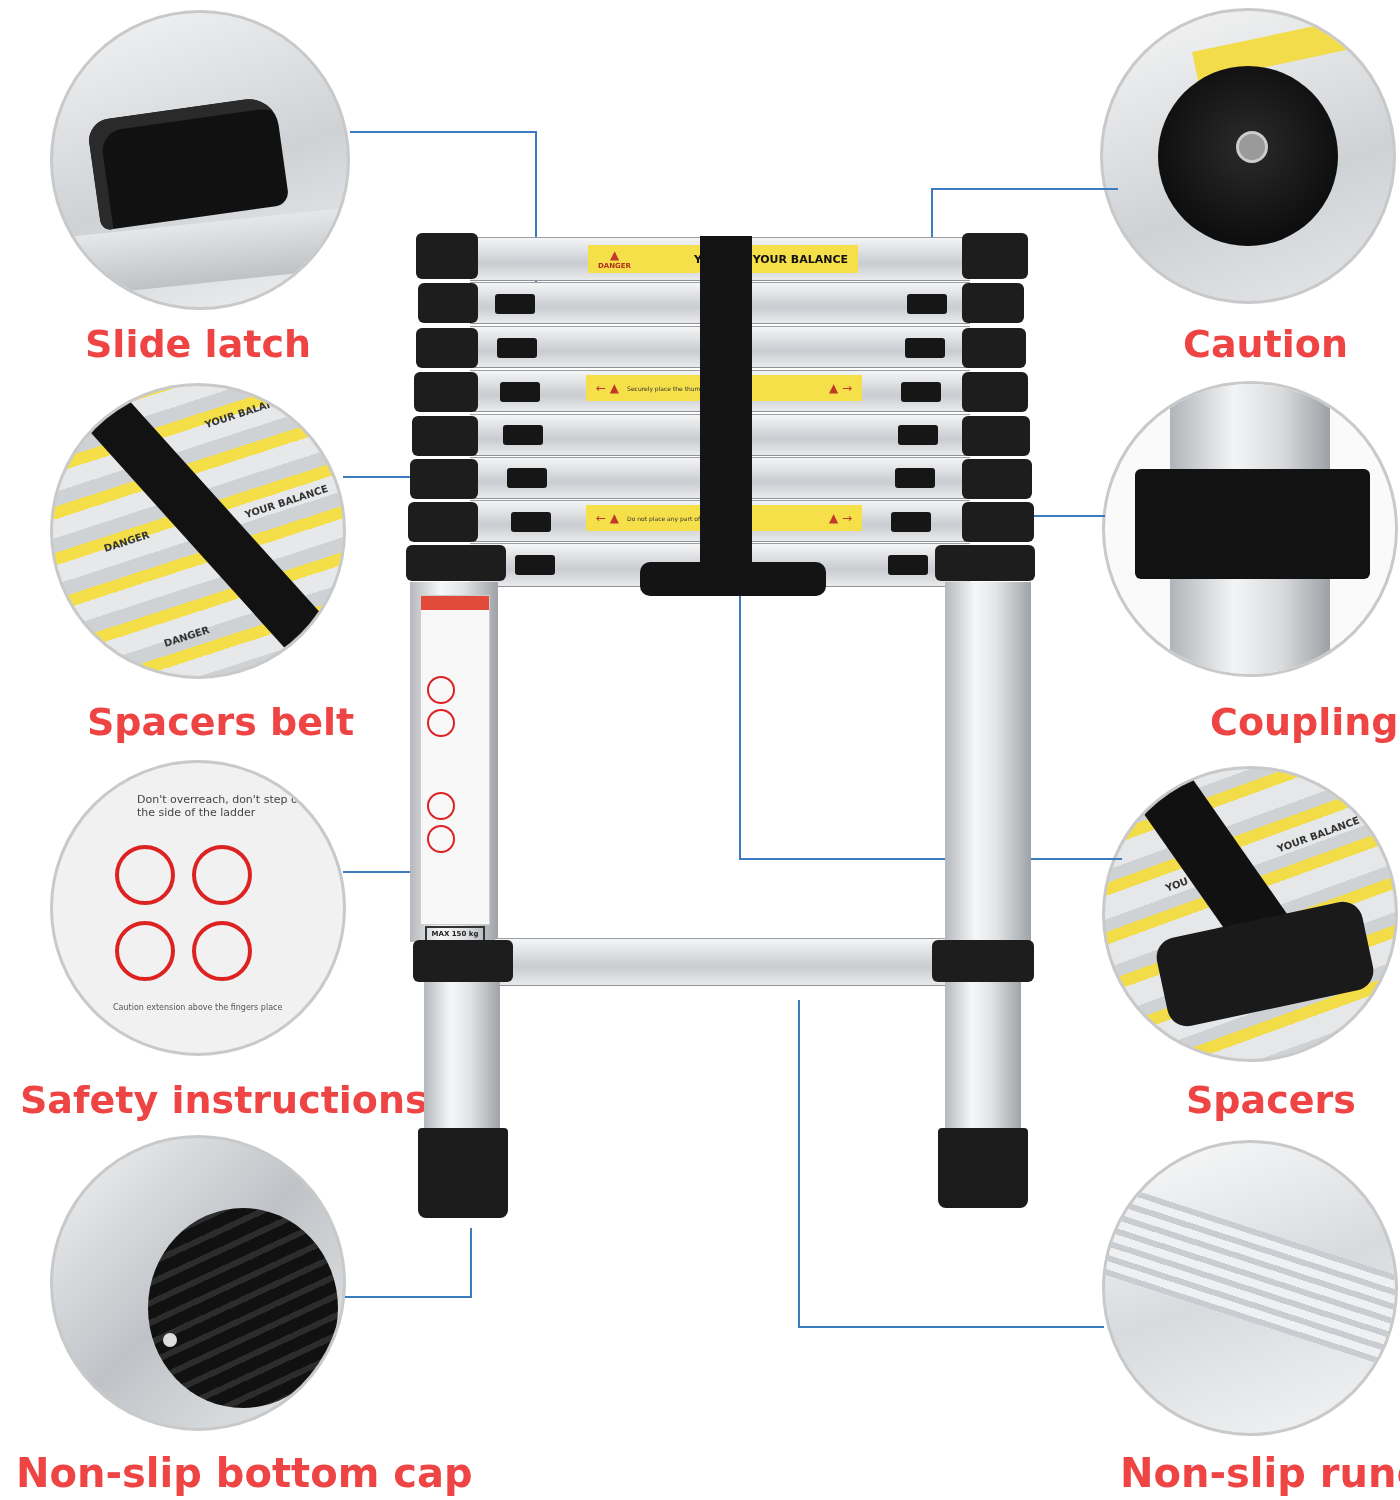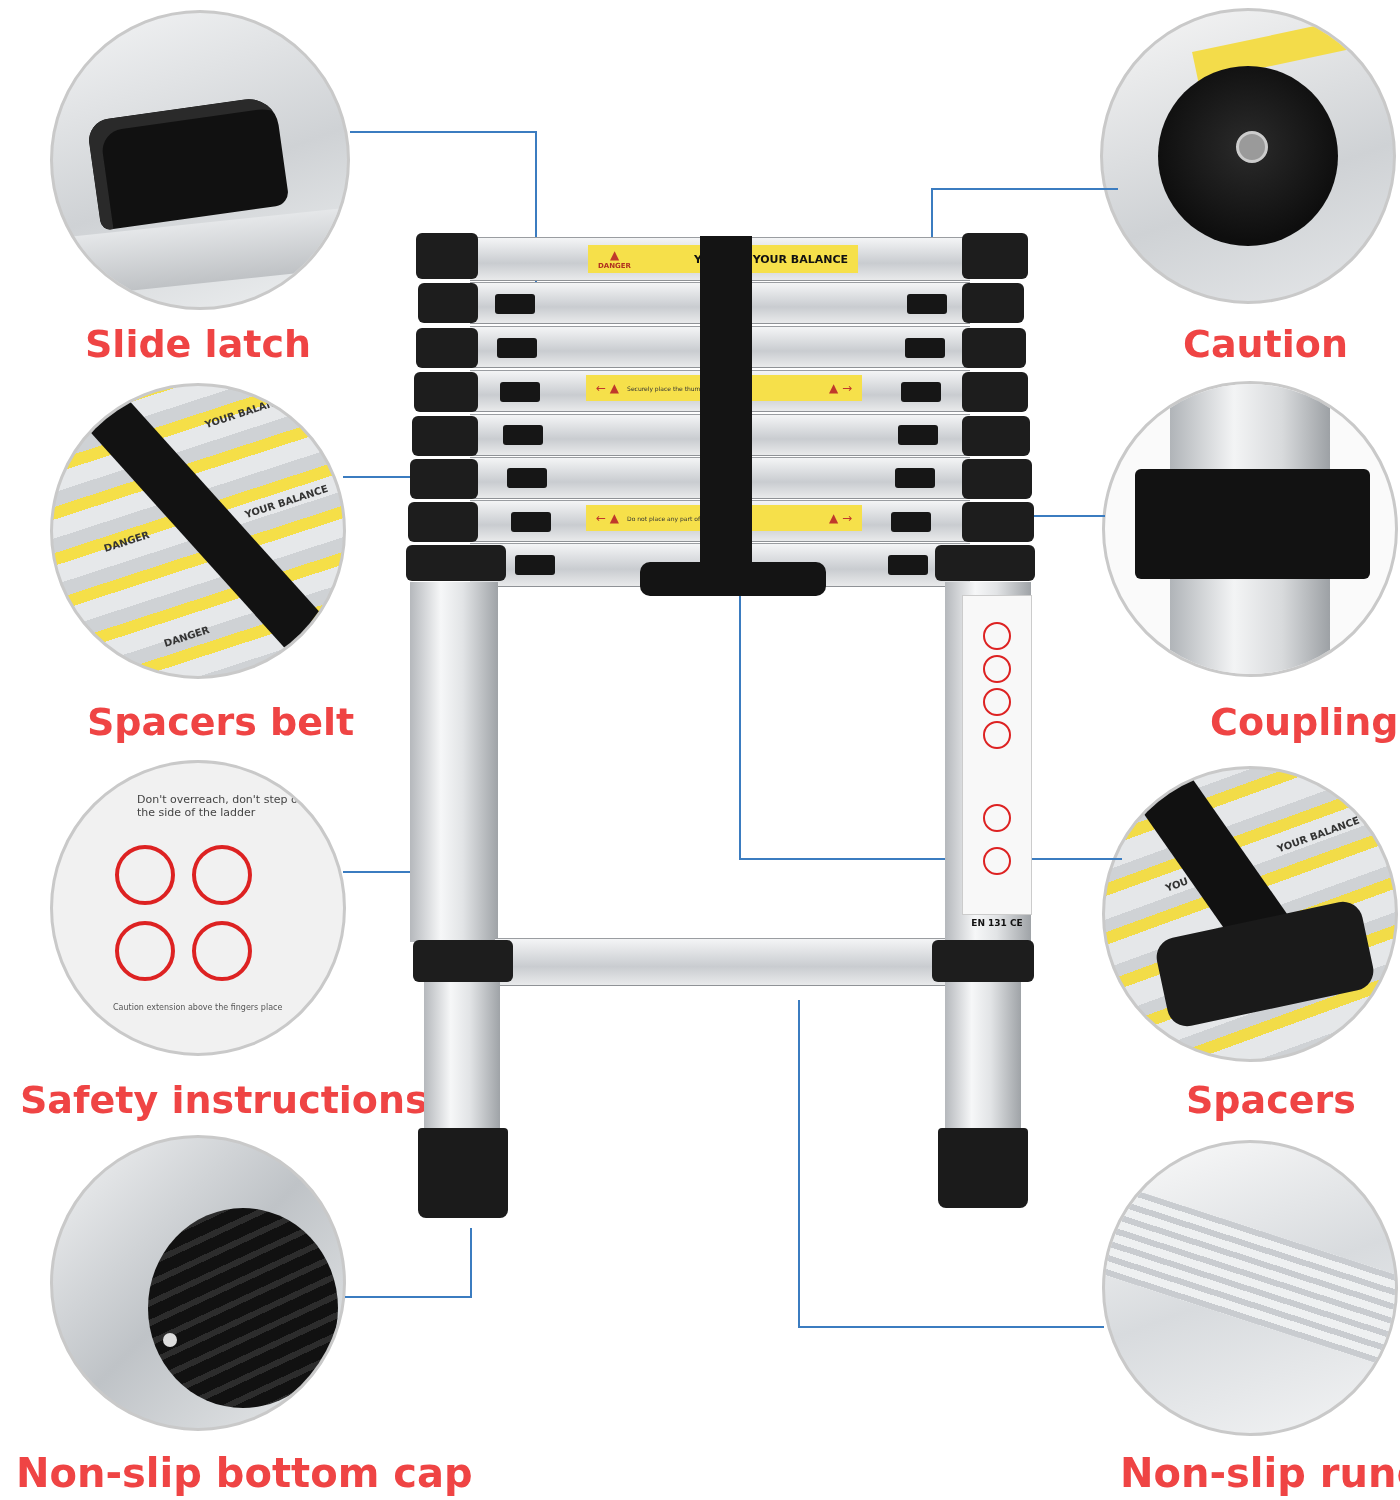--- a/index.html
+++ b/index.html
@@ -171,32 +171,32 @@
   <div class="cap" style="left:962px;top:459px;width:70px;height:40px;"></div>
   <div class="cap" style="left:962px;top:502px;width:72px;height:40px;"></div>
   <div class="cap" style="left:935px;top:545px;width:100px;height:36px;"></div>
 
   <div class="strap" style="left:700px;top:236px;width:52px;height:360px;"></div>
   <div class="strap" style="left:640px;top:562px;width:186px;height:34px;border-radius:10px;"></div>
 
   <div class="tube" style="left:410px;top:582px;width:88px;height:360px;"></div>
   <div class="tube" style="left:945px;top:582px;width:86px;height:360px;"></div>
 
-
-  <div class="panel" style="left:962px;top:595px;width:70px;height:320px;text-align:center;">
-    <div style="height:20px;"></div>
-    <span class="pict"></span><span class="pict"></span>
+  <div class="panel" style="left:420px;top:595px;width:70px;height:330px;">
+    <div class="redhead"></div>
+    <div style="height:60px;"></div>
     <span class="pict"></span><span class="pict"></span>
     <div style="height:50px;"></div>
-    <span class="pict"></span>
-    <div style="height:10px;"></div>
-    <span class="pict"></span>
+    <span class="pict"></span><span class="pict"></span>
     <div style="height:40px;"></div>
-    <span style="font-size:9px;font-weight:bold;color:#111;">EN 131 CE</span>
-  </div>
+    <div style="border:2px solid #333;padding:2px;text-align:center;margin-top:30px;">
+      <span style="font-size:7px;font-weight:bold;color:#222;">MAX 150 kg</span>
+    </div>
+  </div>
+
 
   <div class="rung" style="left:495px;top:938px;width:450px;height:46px;"></div>
   <div class="cap" style="left:413px;top:940px;width:100px;height:42px;"></div>
   <div class="cap" style="left:932px;top:940px;width:102px;height:42px;"></div>
 
   <div class="tube" style="left:424px;top:982px;width:76px;height:150px;"></div>
   <div class="tube" style="left:945px;top:982px;width:76px;height:150px;"></div>
 
   <div class="foot" style="left:418px;top:1128px;width:90px;height:90px;"></div>
   <div class="foot" style="left:938px;top:1128px;width:90px;height:80px;"></div>

